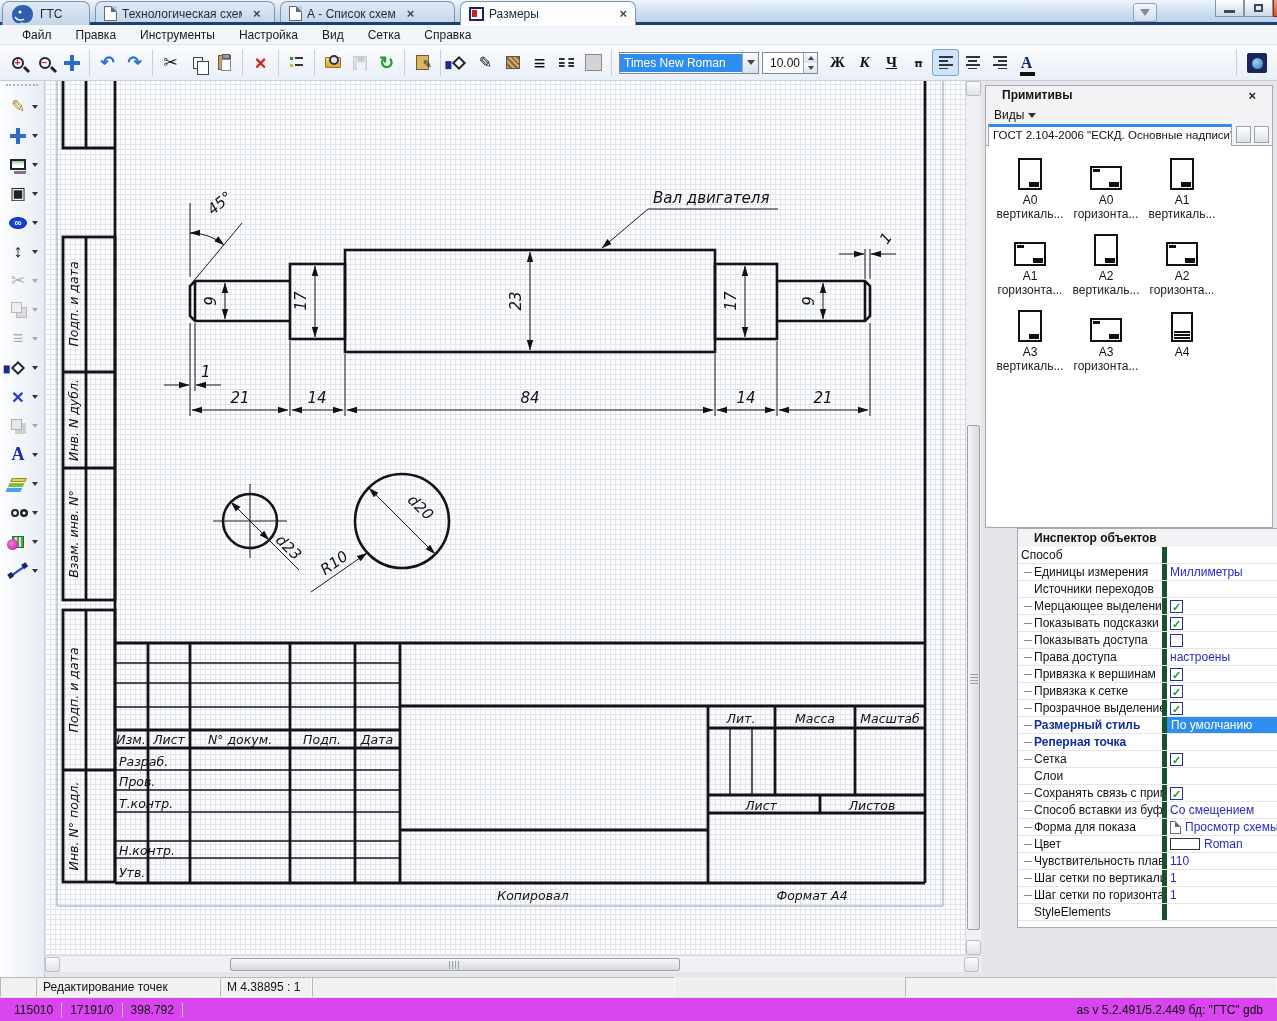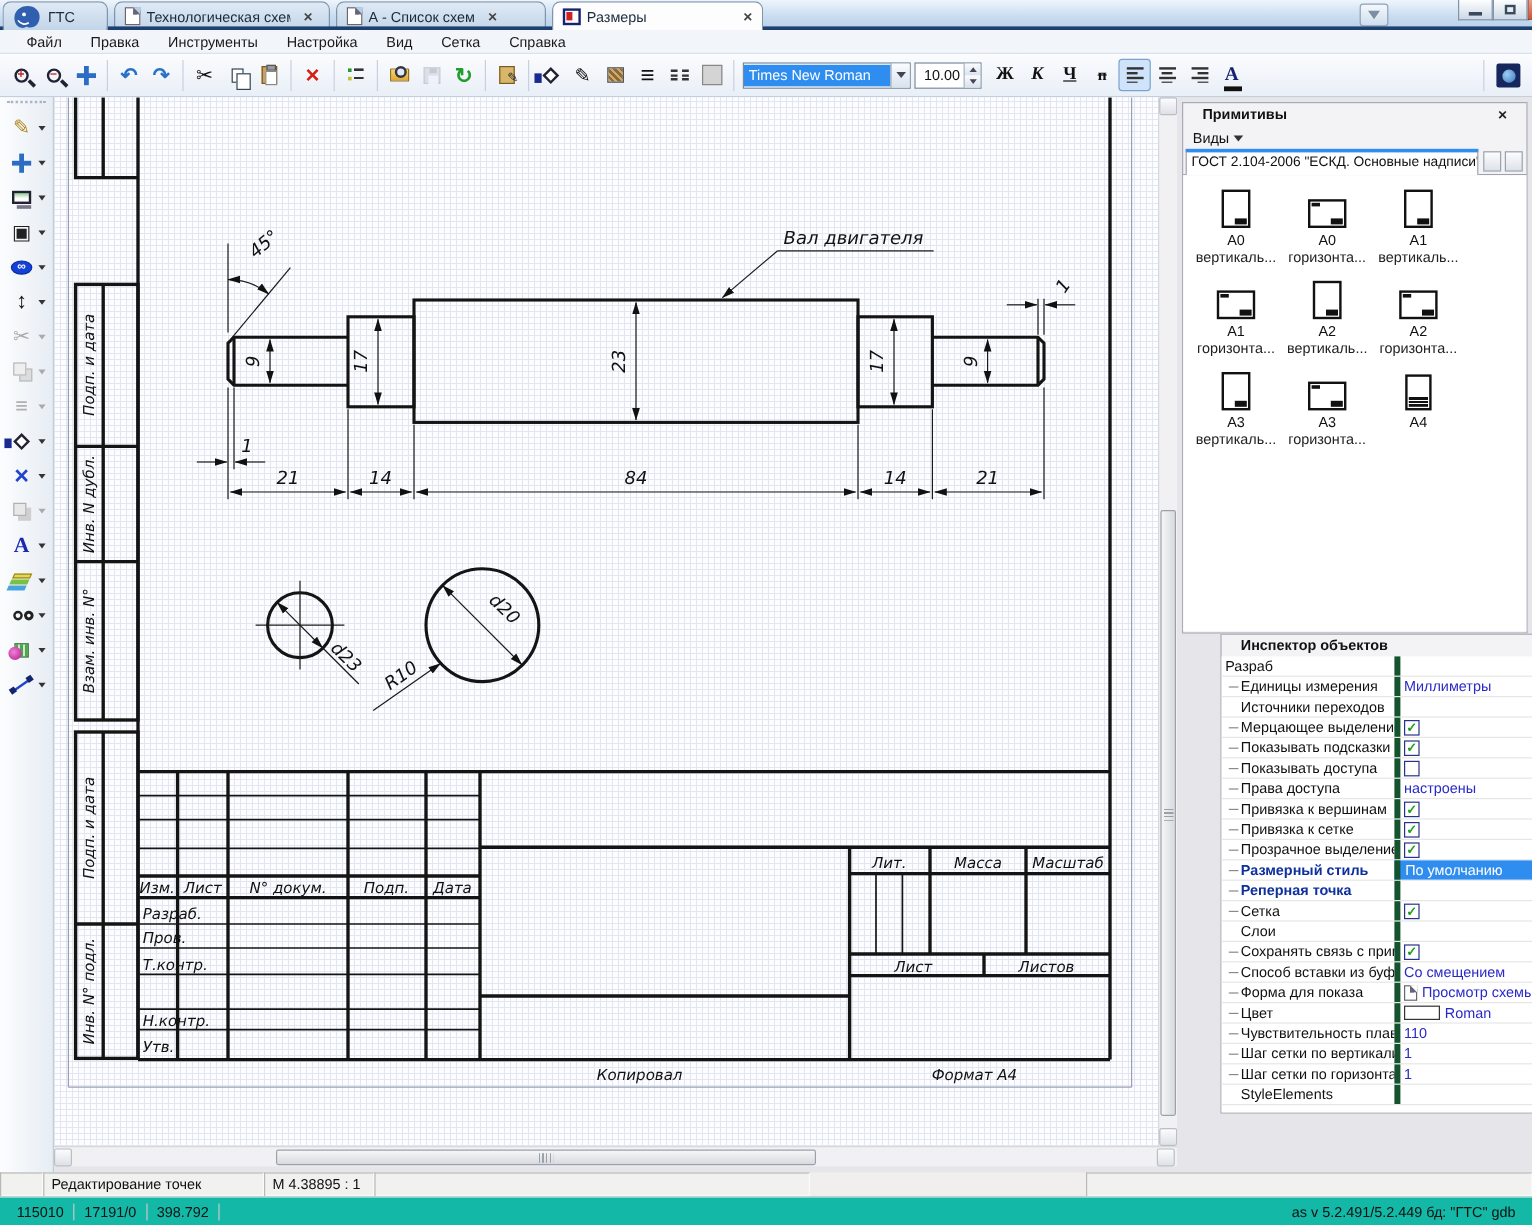--- a/index.html
+++ b/index.html
@@ -225,21 +225,21 @@
   .irow.boldlbl .ilbl{color:#0f2f9e;font-weight:bold;}
   .irow.sel .ival{background:#2f8df0;color:#fff;padding-left:4px;}
   .swatch{width:30px;height:12px;border:1px solid #333;background:#fff;flex:none;}
   .formico{width:11px;height:13px;background:#fff;border:1px solid #667;position:relative;flex:none;}
   .formico::after{content:"";position:absolute;right:-1px;top:-1px;border:3px solid;border-color:#fff #fff #667 #667;}
 
   
   .status1{position:absolute;left:0;top:977px;width:1277px;height:20px;background:#f0efed;display:flex;}
   .scell{border:1px solid #b9b9b9;border-bottom-color:#fafafa;border-right-color:#fafafa;
     background:#f1f1ef;padding:2px 6px;white-space:nowrap;overflow:hidden;}
-  .status2{position:absolute;left:0;top:997px;width:1277px;height:24px;background:#14b8a6;
+  .status2{position:absolute;left:0;top:997px;width:1277px;height:24px;background:#d946ef;
     display:flex;align-items:center;padding:0 6px;gap:0;border-top:1px solid #e0e0de;}
   .s2cell{padding:0 8px;border-right:1px solid #c8c8c6;}
   .s2right{margin-left:auto;padding-right:8px;}
 </style>
 </head>
 <body>
 
 <div class="titlebar">
   <div class="tab" style="left:2px;width:88px;z-index:2;">
     <span class="logo">
@@ -771,21 +771,21 @@
     </div>
   </div>
 
   <div class="panel" style="top:447px;height:400px;margin-left:32px;">
     <div class="phead">
       <span>Инспектор объектов</span>
       <span class="pclose">×</span>
     </div>
     <div class="igrid">
       <div class="irow cat">
-          <div class="ilbl">Разраб</div>
+          <div class="ilbl">Способ</div>
           <div class="ival"></div>
         </div>
       <div class="irow">
           <div class="ilbl">Единицы измерения</div>
           <div class="ival">Миллиметры</div>
         </div>
       <div class="irow exp">
           <div class="ilbl">Источники переходов</div>
           <div class="ival"></div>
         </div>

